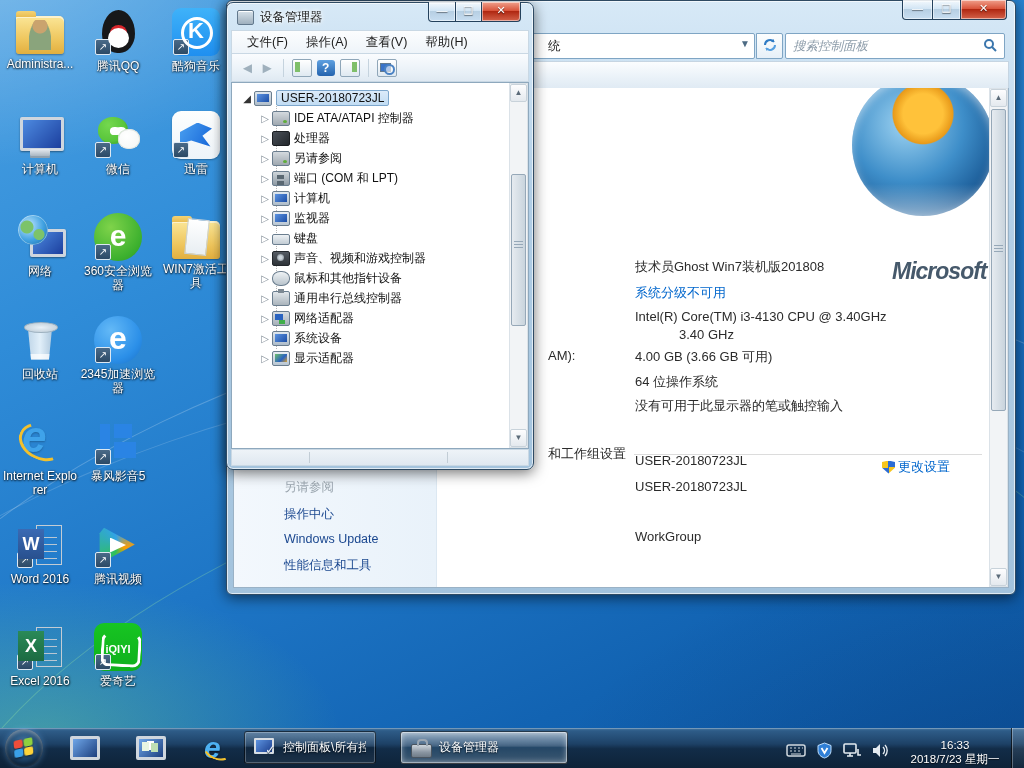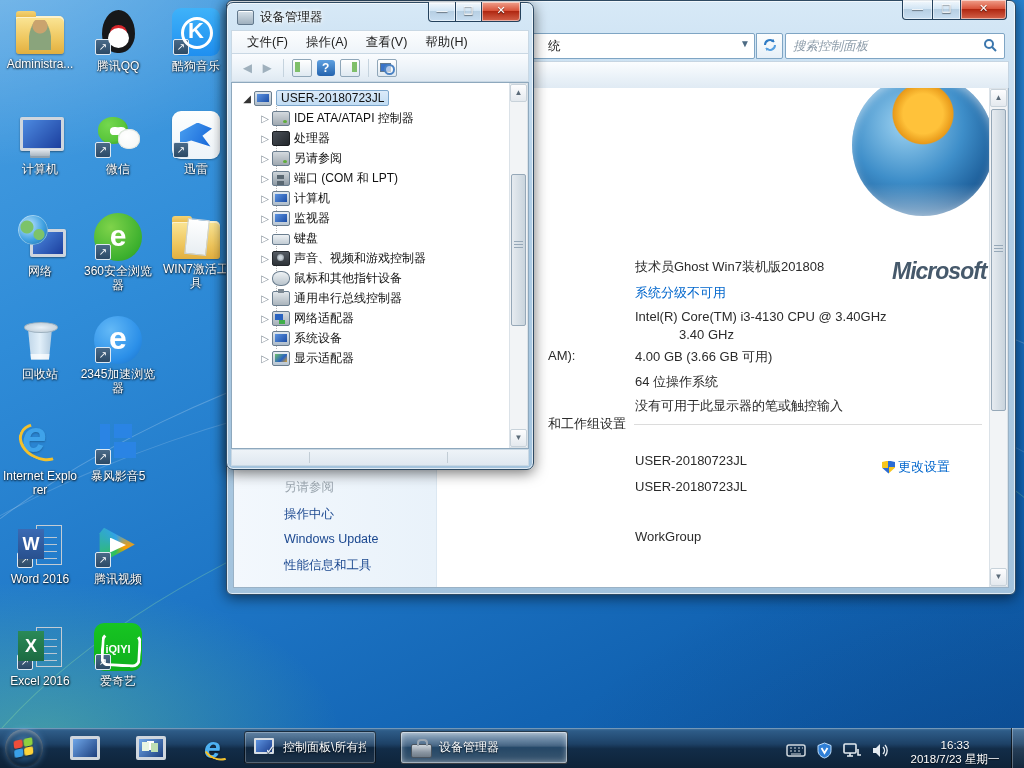--- a/index.html
+++ b/index.html
@@ -336,21 +336,21 @@
 
     <div class="sys-val" style="top:170px;">技术员Ghost Win7装机版201808</div>
     <div class="sys-val sys-link" style="top:196px;">系统分级不可用</div>
     <div class="sys-val" style="top:221px;">Intel(R) Core(TM) i3-4130 CPU @ 3.40GHz</div>
     <div class="sys-val" style="top:239px;margin-left:44px;">3.40 GHz</div>
     <div class="sys-partial" style="top:260px;">AM):</div>
     <div class="sys-val" style="top:260px;">4.00 GB (3.66 GB 可用)</div>
     <div class="sys-val" style="top:285px;">64 位操作系统</div>
     <div class="sys-val" style="top:309px;">没有可用于此显示器的笔或触控输入</div>
 
-    <div class="sec-head" style="left:314px;top:327px;">
+    <div class="sec-head" style="left:314px;top:357px;">
       <span>和工作组设置</span>
         <span class="sec-line"></span>
     </div>
     <div class="sys-val" style="top:365px;">USER-20180723JL</div>
     <div id="chg">
       <span class="uac"></span>
       <span>更改设置</span>
     </div>
     <div class="sys-val" style="top:391px;">USER-20180723JL</div>
     <div class="sys-val" style="top:441px;">WorkGroup</div>

